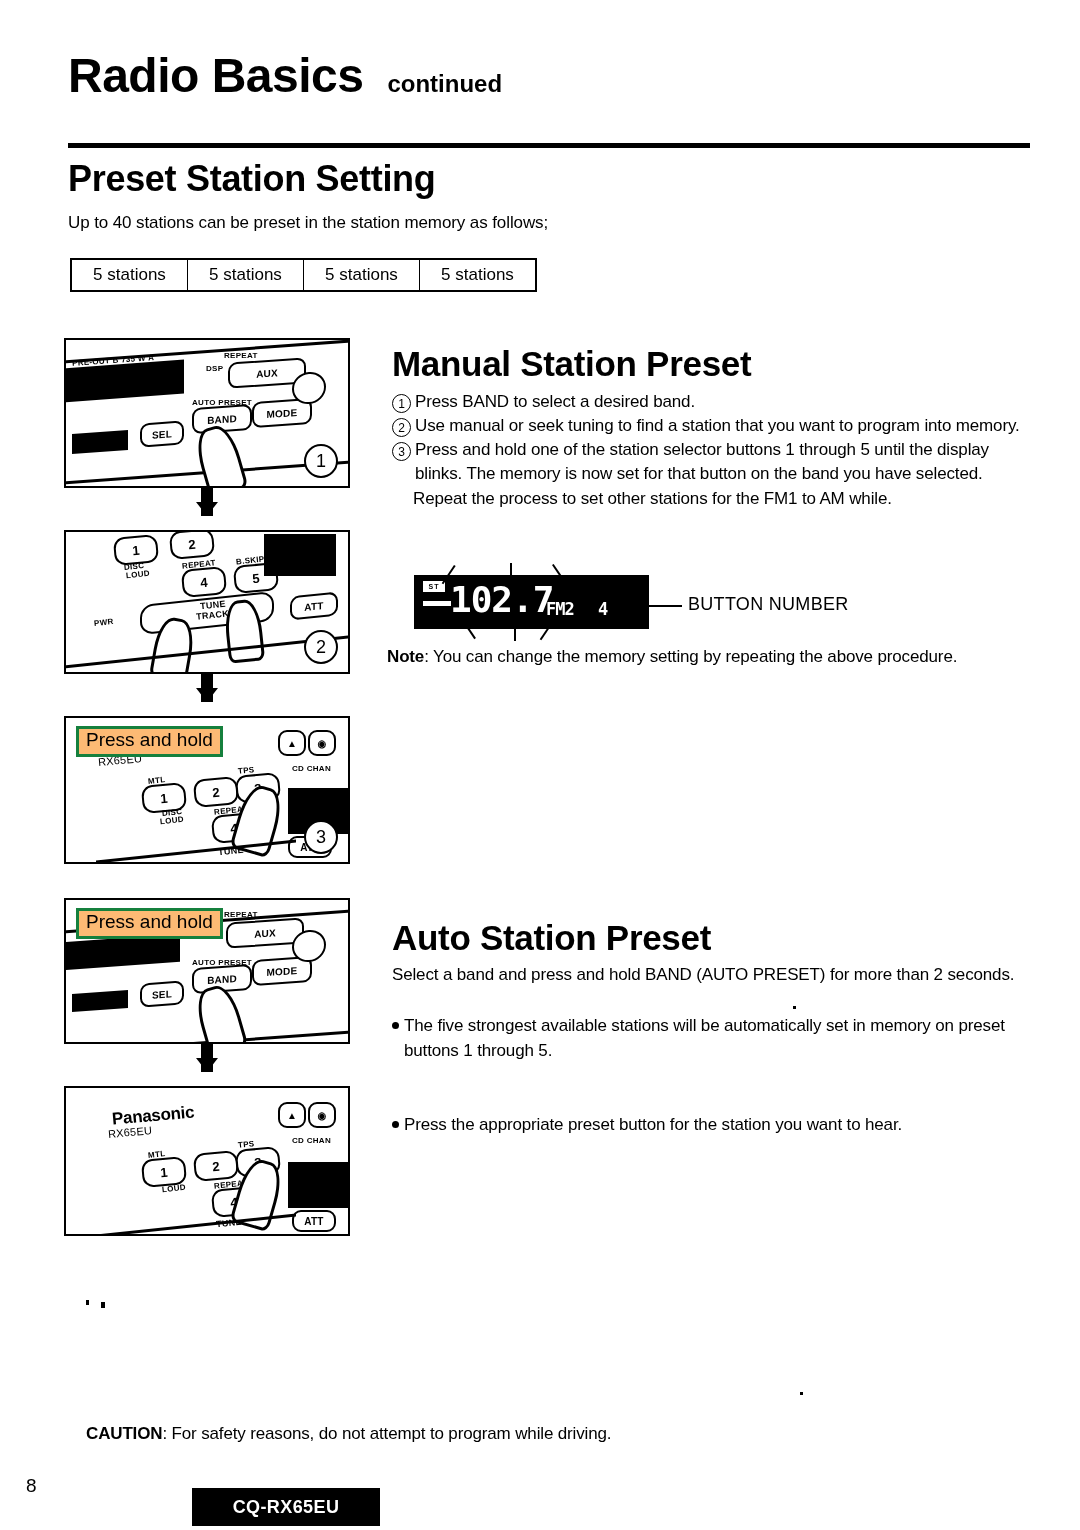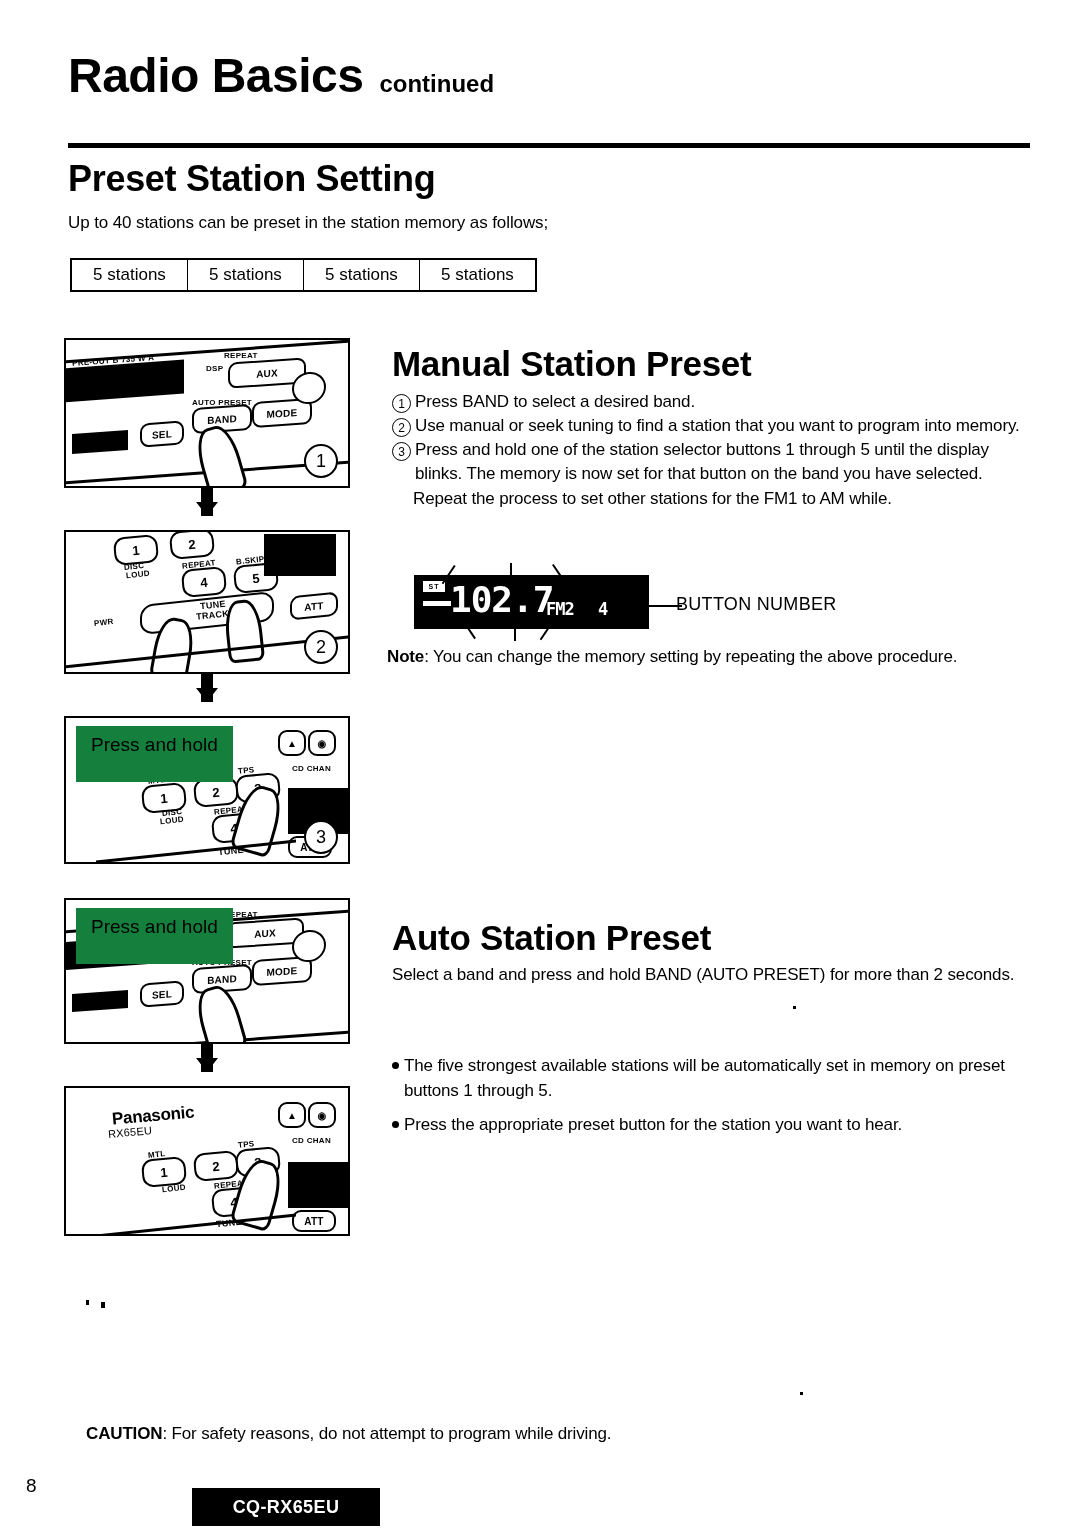--- a/index.html
+++ b/index.html
@@ -21,21 +21,21 @@
   }
 
   
   .doc-header {
     position: absolute;
     left: 68px;
     top: 52px;
     width: 960px;
     display: flex;
     align-items: baseline;
-    gap: 16px;
+    gap: 24px;
   }
   .doc-title {
     font-size: 48px;
     font-weight: bold;
     letter-spacing: -0.5px;
     line-height: 1;
   }
   .doc-title-suffix {
     font-size: 24px;
     font-weight: bold;
@@ -142,24 +142,24 @@
     display: flex;
     align-items: center;
     justify-content: center;
     background: #fff;
     line-height: 1;
   }
   .press-hold-tag {
     position: absolute;
     left: 10px;
     top: 8px;
-    border: 8px solid #15803d;
-    background: #15803d;
+    border: 3px solid #15803d;
+    background: #fdba74;
     font-size: 19px;
-    padding: 1px 7px 18px 7px;
+    padding: 1px 7px 3px 7px;
     line-height: 1.1;
     z-index: 5;
   }
 
   
   .faceplate {
     position: absolute;
     inset: 0;
     background: #fff;
   }
@@ -348,21 +348,21 @@
   .callout-line {
     position: absolute;
     left: 236px;
     top: 30px;
     width: 54px;
     height: 2px;
     background: #000;
   }
   .callout-label {
     position: absolute;
-    left: 284px;
+    left: 296px;
     top: 19px;
     font-size: 18px;
     letter-spacing: 0.3px;
   }
   
   .tick {
     position: absolute;
     width: 2px;
     background: #000;
     transform-origin: top left;
@@ -389,21 +389,20 @@
     letter-spacing: -0.15px;
   }
   .bullets {
     position: absolute;
     left: 392px;
     top: 1014px;
     width: 640px;
     font-size: 17px;
     line-height: 1.45;
     letter-spacing: -0.15px;
-    margin-top: 40px;
   }
   .bullet {
     display: flex;
     align-items: flex-start;
     gap: 5px;
   }
   .bullet + .bullet { margin-top: 2px; }
   .dot {
     flex: 0 0 auto;
     width: 7px; height: 7px;

